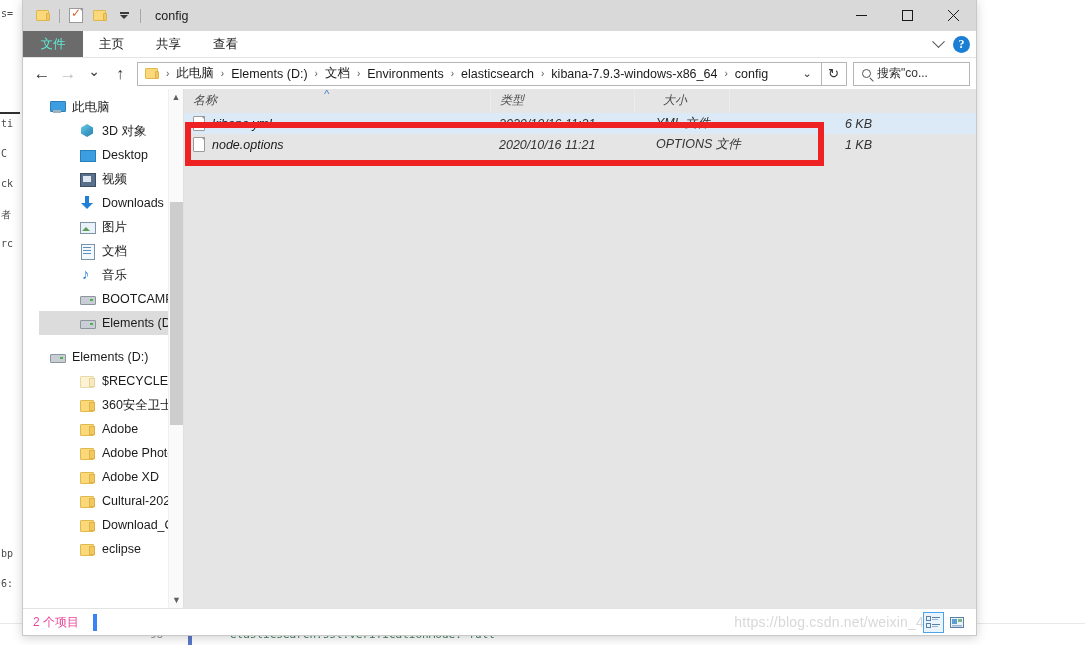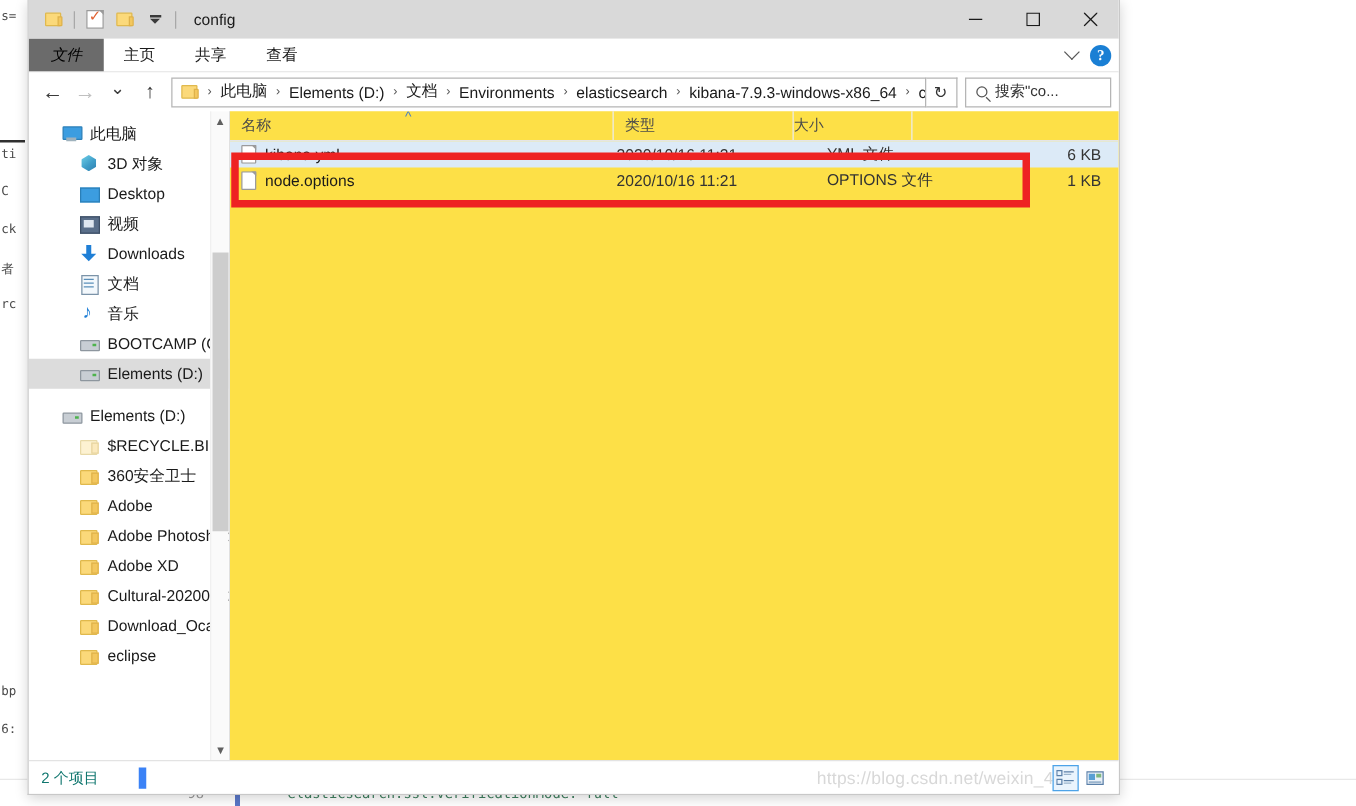--- a/index.html
+++ b/index.html
@@ -44,21 +44,21 @@
   .bg-bottomcode .code {
     position: absolute; left: 230px; top: 4px;
     font-family: "DejaVu Sans Mono", monospace; font-size: 11px;
   }
   .c-green { color: #3f7f5f; }
 
   
   #explorer {
     position: absolute;
     left: 22px; top: 0px;
-    width: 874px; height: 636px;
+    width: 955px; height: 636px;
     background: #ffffff;
     border: 1px solid #c8c8c8;
     border-top: none;
     box-shadow: 0 2px 10px rgba(0,0,0,0.18);
     overflow: hidden;
   }
 
   
   .titlebar {
     position: relative;
@@ -118,21 +118,21 @@
     height: 27px;
     background: #ffffff;
     display: flex; align-items: stretch;
     border-bottom: 1px solid #e3e3e3;
   }
   .tab {
     display: flex; align-items: center; justify-content: center;
     padding: 0 16px; font-size: 12.5px; color: #1a1a1a;
     font-family: "Liberation Sans", sans-serif;
   }
-  .tab.file { background: #6b6b6b; color: #000000; min-width: 60px; font-style: italic; }
+  .tab.file { background: #6b6b6b; color: #5eead4; min-width: 60px; }
   .ribbon-right { position: absolute; right: 6px; top: 0; height: 27px; display: flex; align-items: center; gap: 10px; }
   .chev-small {
     width: 9px; height: 9px; border-right: 1.6px solid #555; border-bottom: 1.6px solid #555;
     transform: rotate(45deg) translate(-2px,-2px);
   }
   .help-ico {
     width: 17px; height: 17px; border-radius: 50%;
     background: #1a7fd4; color: #fff; font-size: 12px; font-weight: bold;
     display: flex; align-items: center; justify-content: center;
     font-family: "Liberation Serif", serif;
@@ -204,62 +204,61 @@
     position: relative; overflow: hidden;
     padding-top: 6px;
   }
   .navitem {
     height: 24px; display: flex; align-items: center; gap: 7px;
     padding-left: 26px; font-size: 12.5px; color: #1a1a1a;
     white-space: nowrap;
     font-family: "Liberation Sans", sans-serif;
   }
   .navitem.sel { background: #dcdcdc; }
-  .navitem.lvl2 { padding-left: 40px; }
+  .navitem.lvl2 { padding-left: 40px; margin-left: 16px; }
   .navitem.drive { padding-left: 26px; }
 
   .nav-scroll {
     position: absolute; right: 0; top: 0; width: 15px; height: 100%;
     background: #fafafa; border-left: 1px solid #f0f0f0;
   }
   .nav-scroll .arrowbtn {
     height: 16px; display: flex; align-items: center; justify-content: center;
     color: #606060; font-size: 9px;
   }
   .nav-scroll .thumb {
     position: absolute; left: 1px; width: 13px; background: #cdcdcd;
   }
   .splitter { width: 1px; background: #e0e0e0; }
 
   
-  .filepane { flex: 1; position: relative; background: #fde047; overflow: hidden; }
+  .filepane { flex: 1; position: relative; background: #e5e5e5; overflow: hidden; font-style: italic; }
   .colhdr {
     height: 24px; display: flex; align-items: flex-end;
     border-bottom: 1px solid #e5e5e5; position: relative;
   }
   .col {
     font-size: 12px; color: #4a4a4a; padding-bottom: 3px; padding-left: 9px;
     border-left: 1px solid #ececec; height: 24px; display: flex; align-items: flex-end;
     position: relative;
     font-family: "Liberation Sans", sans-serif;
   }
   .col:first-child { border-left: none; }
   .col.name { width: 306px; }
   .col.date { width: 157px; }
   .col.type { width: 144px; }
-  .col.size { width: 95px; justify-content: flex-start; padding-right: 14px; padding-left: 0; }
+  .col.size { width: 95px; justify-content: center; padding-right: 14px; padding-left: 0; }
   .sortmark {
     position: absolute; left: 140px; top: 0px; font-size: 11px; color: #4a7fc1;
   }
 
   .row {
     height: 21px; display: flex; align-items: center;
     font-size: 12.5px; color: #1a1a1a;
     font-family: "Liberation Sans", sans-serif;
-    gap: 28px;
   }
   .row.selected { background: #dceaf7; }
   .cell { padding-left: 9px; white-space: nowrap; overflow: hidden; }
   .cell.name { width: 306px; display: flex; align-items: center; gap: 7px; }
   .cell.date { width: 157px; color: #333; }
   .cell.type { width: 144px; color: #333; }
   .cell.size { width: 95px; text-align: right; padding-right: 14px; padding-left: 0; color: #333; }
 
   .fileico {
     width: 12px; height: 15px; background: #fff; border: 1px solid #9b9b9b;
@@ -280,21 +279,21 @@
   }
 
   
   .statusbar {
     position: absolute; left: 0; right: 0; bottom: 0; height: 27px;
     border-top: 1px solid #e3e3e3; background: #ffffff;
     display: flex; align-items: center; padding-left: 10px;
     position: absolute;
   }
   .status-count {
-    font-size: 12px; color: #0f766e; padding-right: 32px; border-right: 6px solid #3b82f6;
+    font-size: 12px; color: #ec4899; padding-right: 14px; border-right: 4px solid #3b82f6;
     font-family: "Liberation Sans", sans-serif;
   }
   .viewbtns { position: absolute; right: 8px; display: flex; gap: 3px; align-items: center; }
   .vbtn { width: 21px; height: 21px; display:flex; align-items:center; justify-content:center; }
   .vbtn.active { border: 1px solid #4da3e8; background: #eaf4fd; }
 
   
   .watermark {
     position: absolute; right: 44px; bottom: 5px;
     font-size: 14px; color: #d8d8d8; letter-spacing: 0.2px;
@@ -510,20 +509,24 @@
         </div>
       <div class="navitem lvl2">
           <span class="nico vid"></span>
           <span>视频</span>
         </div>
       <div class="navitem lvl2">
           <span class="nico dl"></span>
           <span>Downloads</span>
         </div>
       <div class="navitem lvl2">
+          <span class="nico pic"></span>
+          <span>图片</span>
+        </div>
+      <div class="navitem lvl2">
           <span class="nico doc"></span>
           <span>文档</span>
         </div>
       <div class="navitem lvl2">
           <span class="nico mus"></span>
           <span>音乐</span>
         </div>
       <div class="navitem lvl2">
           <span class="nico drv win"></span>
           <span>BOOTCAMP (C:)</span>

